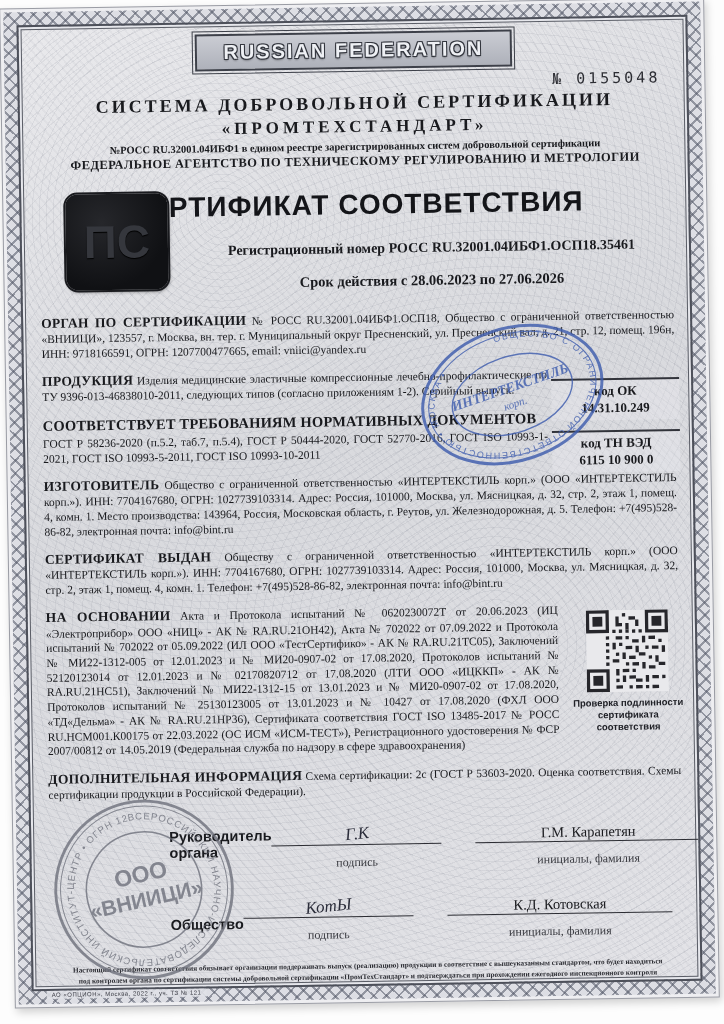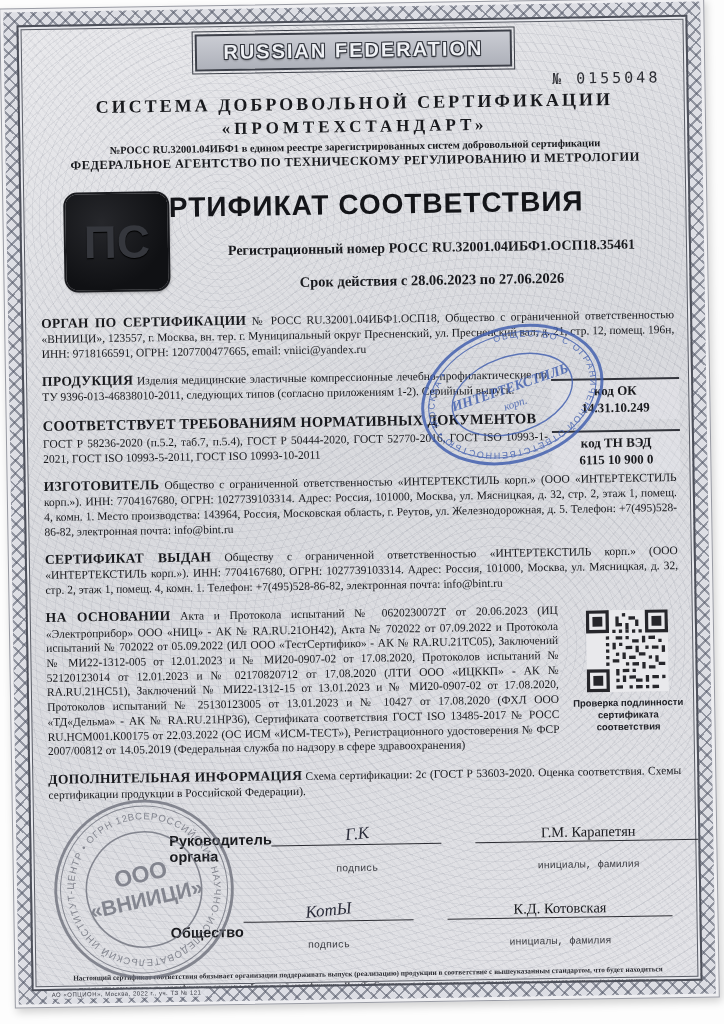--- a/index.html
+++ b/index.html
@@ -97,21 +97,21 @@
   }
 
   .sig-area { margin:26px 0 0 120px; }
   .sig-row { display:flex; align-items:flex-end; margin-top:26px; }
   .sig-role { font-family:"Liberation Sans",sans-serif; font-weight:bold; font-size:14.5px; width:190px; padding-bottom:12px; }
   .sig-col { display:flex; flex-direction:column; align-items:center; margin-right:34px; }
   .sig-line { width:170px; border-bottom:1px solid #2c2d33; text-align:center; }
   .name-line { width:225px; border-bottom:1px solid #2c2d33; text-align:center; }
   .hand { font-style:italic; font-size:17px; color:#2b2d3a; display:inline-block; transform:rotate(-5deg); }
   .typed-name { font-size:14.5px; }
-  .sub-cap { font-size:10px; color:#3a3b41; margin-top:18px;font-family:Liberation Mono, monospace; }
+  .sub-cap { font-size:12px; color:#3a3b41; margin-top:10px; }
 
   .fine-print {
     margin:18px auto 0; width:94%; text-align:center;
     font-weight:bold; font-size:7.3px; line-height:1.6; color:#2e2f35;
   }
   .imprint {
     position:absolute; left:28px; bottom:5px; font-size:6px; color:#3c3e46;
     background:rgba(224,225,231,.9); padding:1px 5px; letter-spacing:.5px;
     font-family:"Liberation Sans",sans-serif;
   }

